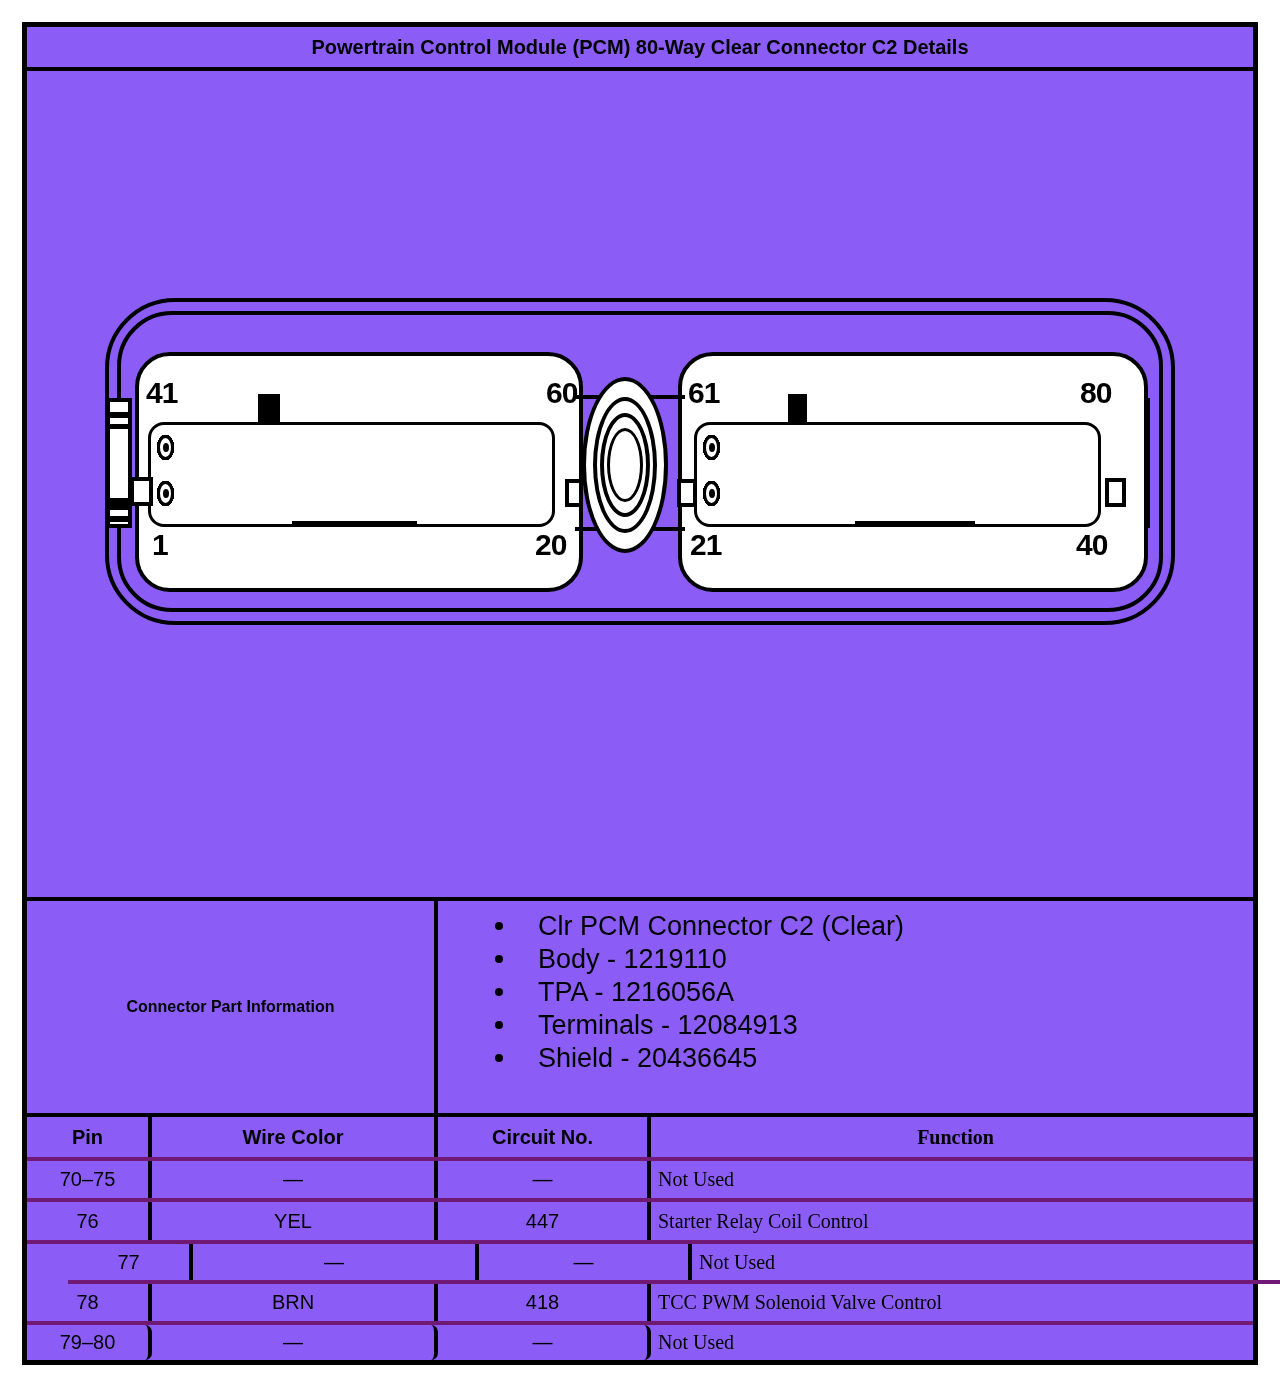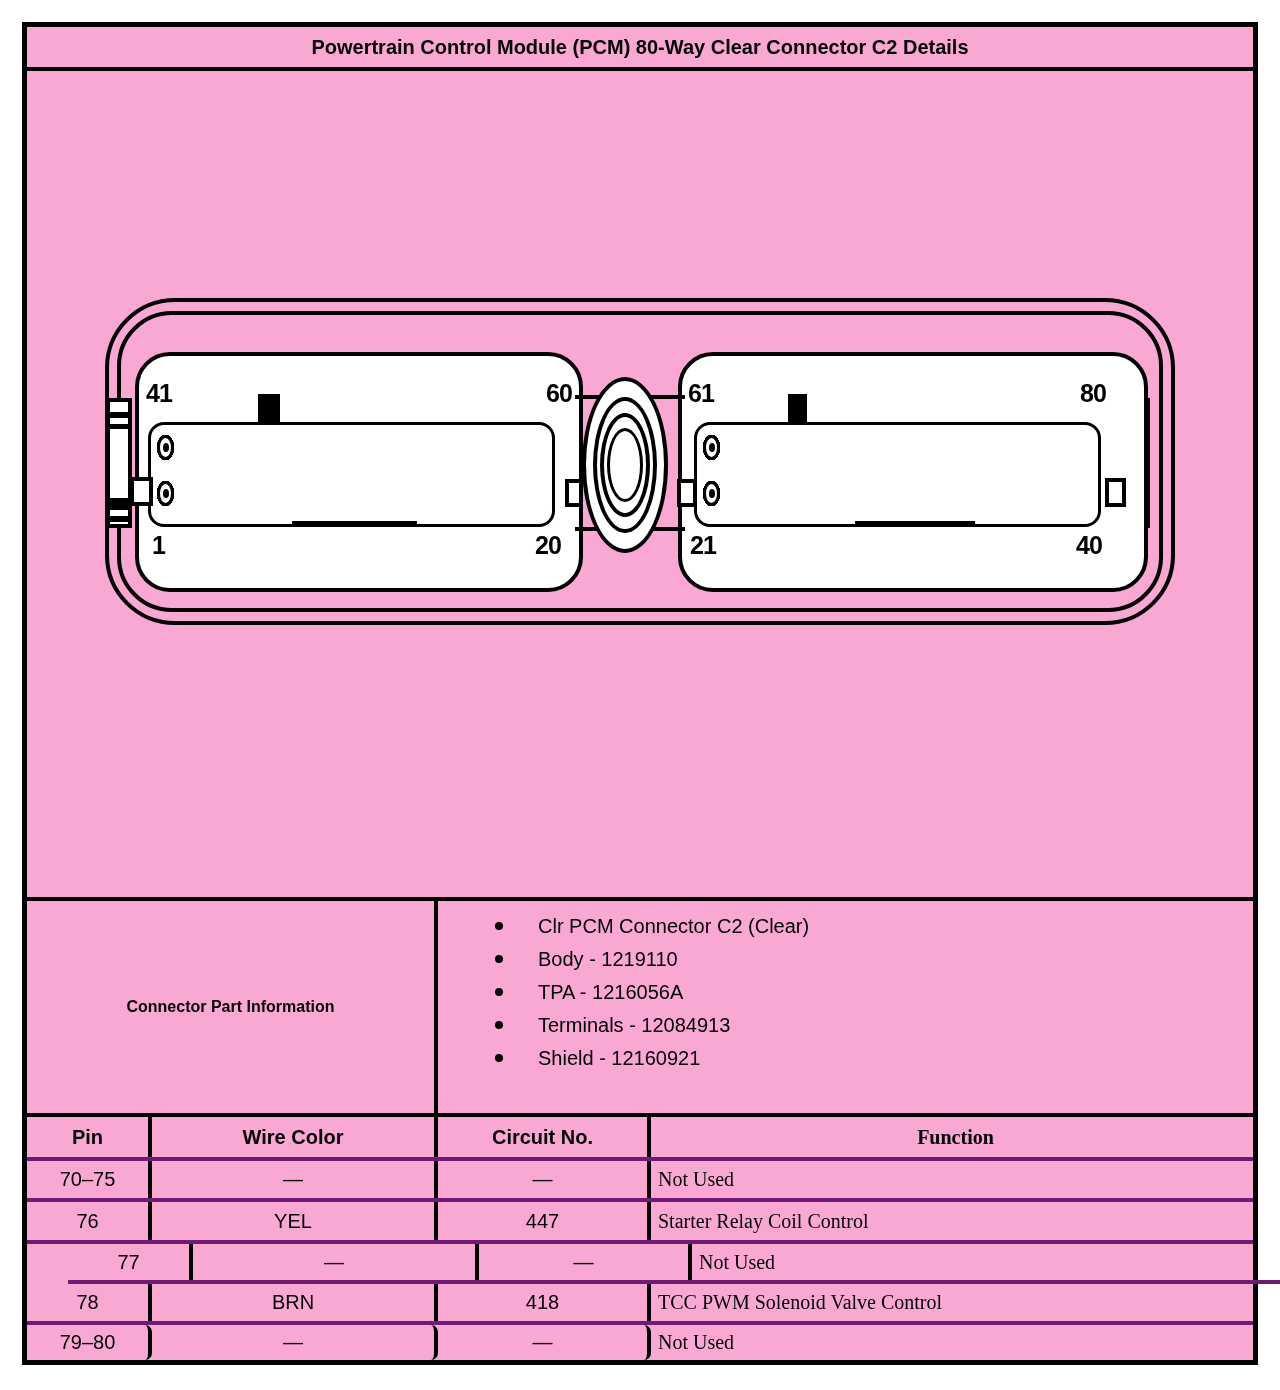--- a/index.html
+++ b/index.html
@@ -2,21 +2,21 @@
 <html><head>
 <meta charset="utf-8">
 <style>
   * { box-sizing: border-box; margin: 0; padding: 0; }
   html, body { width: 1280px; height: 1390px; background: #ffffff; }
   body { position: relative; font-family: "Liberation Sans", sans-serif; color: #000; }
 
   .doc {
     position: absolute; left: 22px; top: 22px;
     width: 1236px; height: 1343px;
-    border: 5px solid #000; background: #f9a8d4;
+    border: 5px solid #000; background: #8b5cf6;
   }
 
   
   .title-row {
     position: absolute; left: 0; top: 0; width: 100%; height: 44px;
     border-bottom: 4px solid #000;
     font-size: 20px; font-weight: bold; text-align: center; line-height: 40px;
   }
 
   
@@ -73,42 +73,42 @@
   .tab { border: 4px solid #000; background: #fff; }
   .tab-outer-left  { left: 25px;   top: 179px; width: 23px; height: 29px; }
   .tab-inner-left  { left: 460px;  top: 181px; width: 18px; height: 28px; }
   .tab-inner-right { left: 572px;  top: 181px; width: 20px; height: 28px; }
   .tab-outer-right { left: 1000px; top: 180px; width: 21px; height: 29px; }
 
   .shadowbar { background: #000; height: 6px; top: 223px; }
   .shadow-left  { left: 187px; width: 125px; }
   .shadow-right { left: 750px; width: 120px; }
 
-  .lbl { font-size: 25px; font-weight: bold; letter-spacing: -1px; line-height: 26px; }
+  .lbl { font-size: 30px; font-weight: bold; letter-spacing: -1px; line-height: 26px; }
   .lbl41 { left: 41px;  top: 82px; }
   .lbl60 { left: 441px; top: 82px; }
   .lbl1  { left: 47px;  top: 234px; }
   .lbl20 { left: 430px; top: 234px; }
   .lbl61 { left: 583px; top: 82px; }
   .lbl80 { left: 975px; top: 82px; }
   .lbl21 { left: 585px; top: 234px; text-align: center; }
   .lbl40 { left: 971px; top: 234px; }
 
   
   .info-row {
     position: absolute; left: 0; top: 874px; width: 100%; height: 216px;
     border-bottom: 4px solid #000; display: flex;
   }
   .info-left {
     width: 411px; border-right: 4px solid #000;
     display: flex; align-items: center; justify-content: center;
     font-size: 16px; font-weight: bold; text-align: center;
   }
   .info-right { flex: 1; padding: 14px 10px 0 57px; }
-  .bullet-item { display: flex; align-items: flex-start; margin-bottom: 10px; font-size: 20px; line-height: 23px; }
+  .bullet-item { display: flex; align-items: flex-start; margin-bottom: 10px; font-size: 27px; line-height: 23px; }
   .dot { width: 8px; height: 8px; border-radius: 50%; background: #000; margin: 7px 35px 0 0; flex: 0 0 auto; }
 
   
   .trow, .thead { position: absolute; left: 0; width: 100%; display: flex; border-bottom: 4px solid #701a75; }
   .thead { top: 1090px; height: 44px; font-weight: bold; }
   .thead .cell { line-height: 40px; }
   .r0 { top: 1134px; height: 41px; } .r0 .cell { line-height: 37px; }
   .r1 { top: 1175px; height: 42px; } .r1 .cell { line-height: 38px; }
   .r2 { top: 1217px; height: 40px; margin-left: 41px; } .r2 .cell { line-height: 36px; }
   .r3 { top: 1257px; height: 41px; } .r3 .cell { line-height: 37px; }
@@ -444,21 +444,21 @@
       <div class="bullet-item">
         <span class="dot"></span>
         <span>TPA - 1216056A</span>
       </div>
       <div class="bullet-item">
         <span class="dot"></span>
         <span>Terminals - 12084913</span>
       </div>
       <div class="bullet-item">
         <span class="dot"></span>
-        <span>Shield - 12160921</span>
+        <span>Shield - 20436645</span>
       </div>
     </div>
   </div>
 
   <div class="thead">
     <div class="cell c-pin">Pin</div>
     <div class="cell c-wire">Wire Color</div>
     <div class="cell c-circ">Circuit No.</div>
     <div class="cell c-func" style="text-align:center">Function</div>
   </div>

